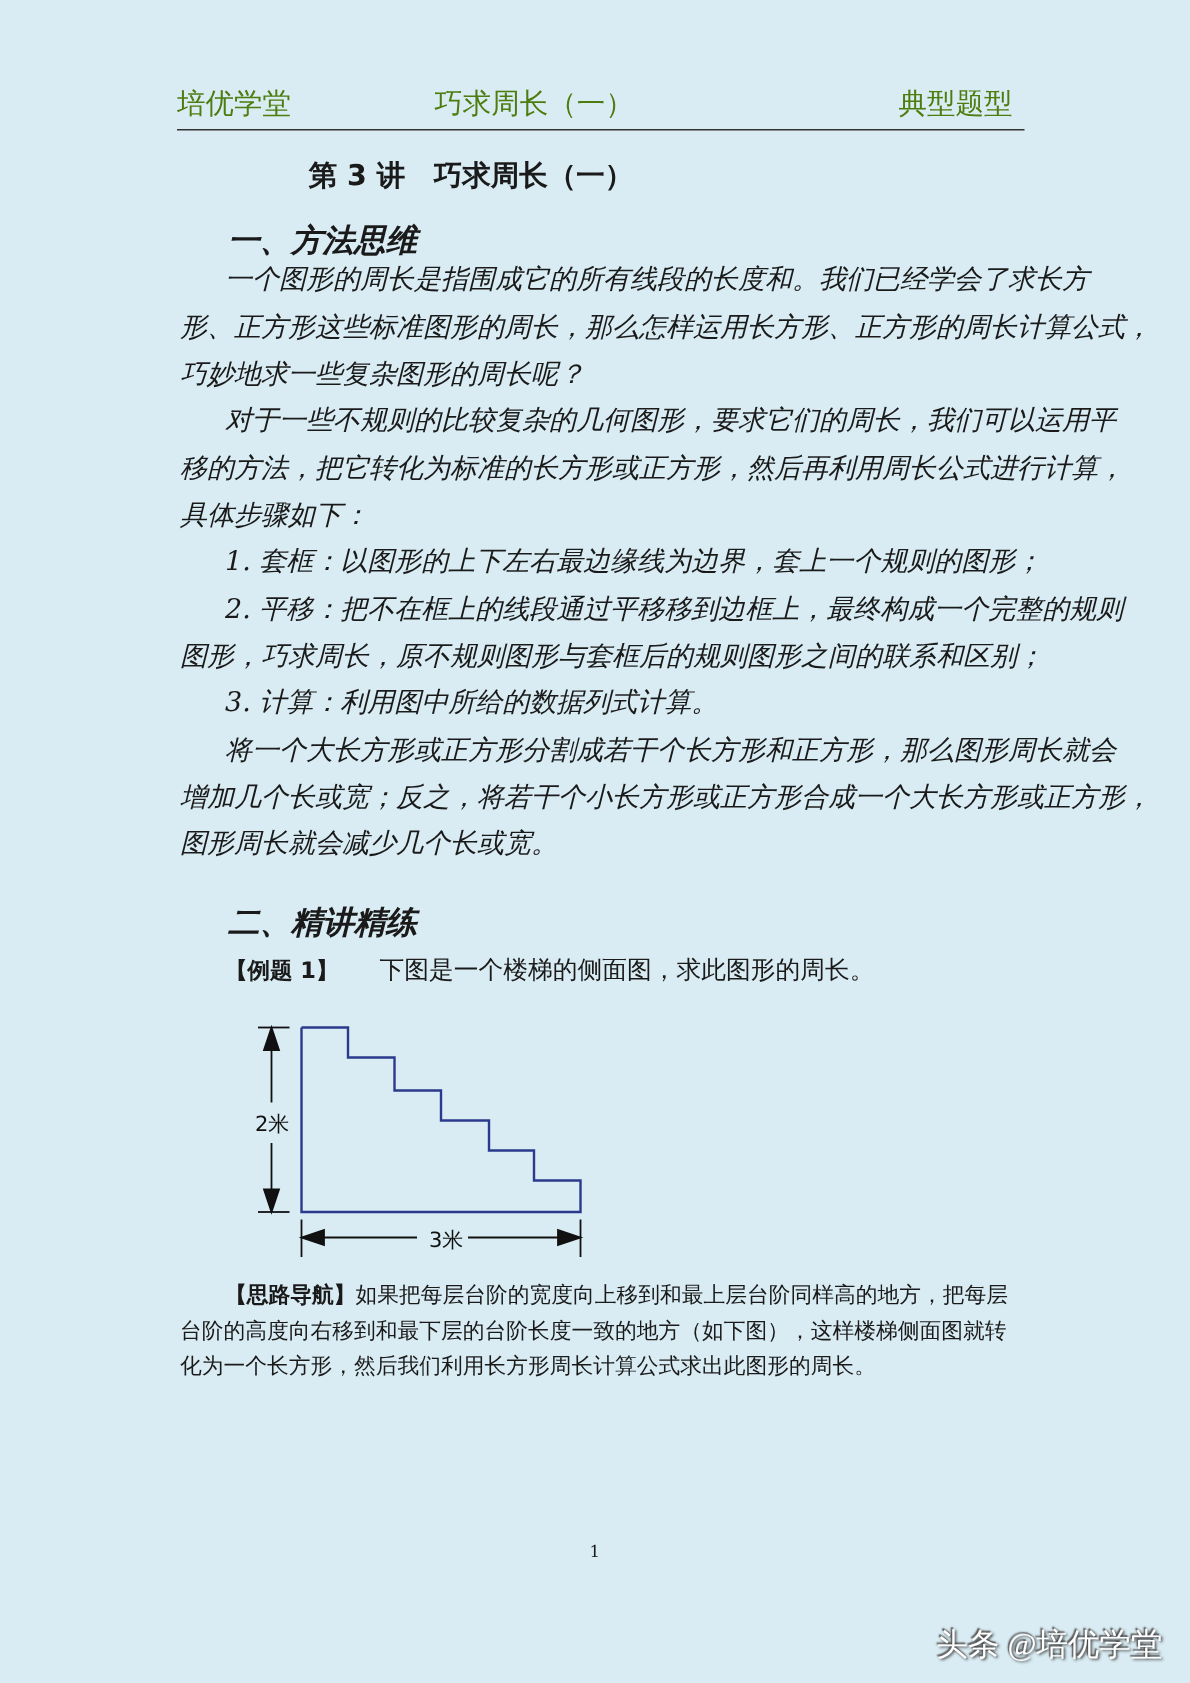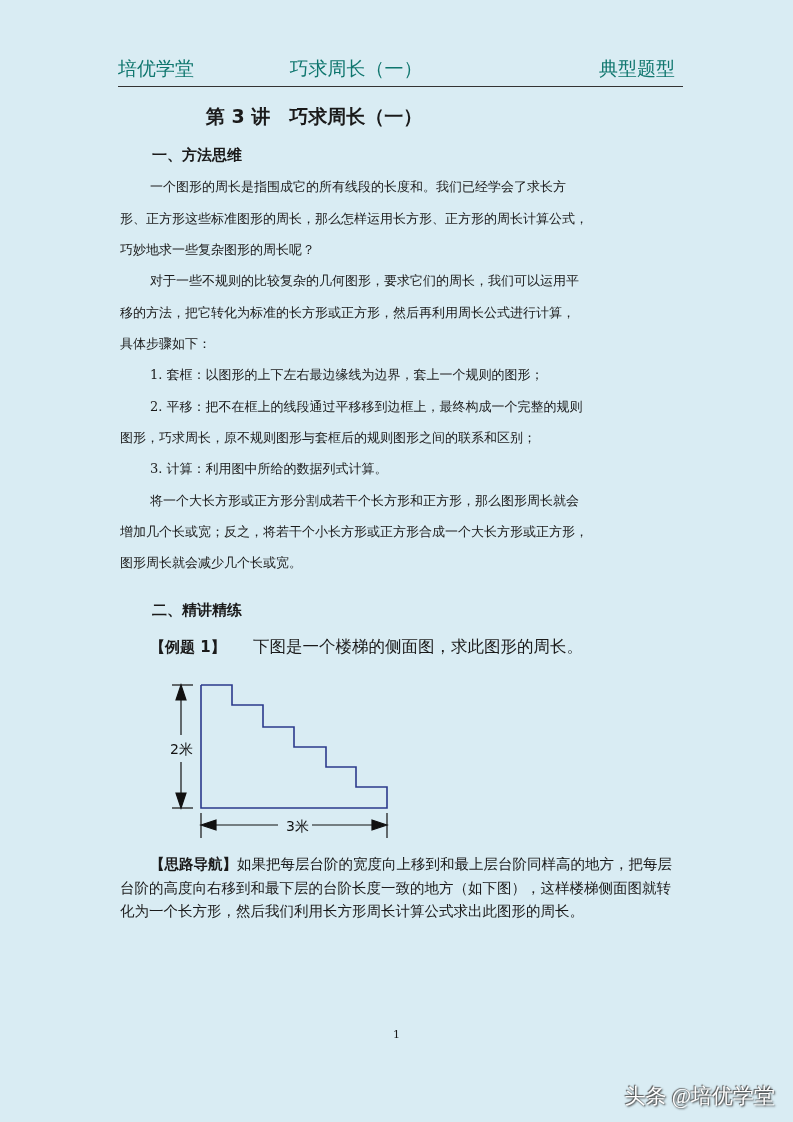--- a/index.html
+++ b/index.html
@@ -3,25 +3,25 @@
 <meta charset="utf-8">
 <style>
   html, body { margin:0; padding:0; }
   body {
     width:793px; height:1122px; position:relative; overflow:hidden;
     background:#d9ecf3;
     font-family:"DejaVu Serif", "Liberation Serif", serif;
     color:#1a1a1a;
   }
   .abs { position:absolute; }
-  .hdr { top:56px; font-size:19px; color:#0f766e; }
+  .hdr { top:56px; font-size:19px; color:#4d7c0f; }
   .hdr-line { left:118px; top:86px; width:565px; height:0; border-top:1.5px solid #333; }
   .title { top:104px; left:0; width:628px; text-align:center; font-size:19px; font-weight:bold; font-family:"DejaVu Sans", sans-serif; }
-  .sec { left:152px; font-size:15px; font-weight:bold; font-family:"DejaVu Sans", sans-serif; }
-  .line { left:120px; width:565px; font-size:13px; line-height:29px; white-space:nowrap; }
+  .sec { left:152px; font-size:21px; font-weight:bold; font-family:"DejaVu Sans", sans-serif;font-style:italic; }
+  .line { left:120px; width:565px; font-size:18px; line-height:29px; white-space:nowrap;font-style:italic; }
   .ex { left:150px; top:636px; font-size:16.5px; }
   .ex b { font-family:"DejaVu Sans", sans-serif; font-size:15px; }
   .hint { left:120px; top:853px; width:565px; font-size:14.5px; line-height:23.5px; }
   .hint b { font-family:"DejaVu Sans", sans-serif; font-size:14.5px; }
   .pgnum { left:0; width:793px; top:1028px; text-align:center; font-size:11px; }
   .wm { right:18px; top:1082px; font-size:21px; color:#fff; font-family:Liberation Serif, serif;
         text-shadow:1px 1px 2px #333, -1px -1px 1px #555; }
 </style>
 </head>
 <body>

